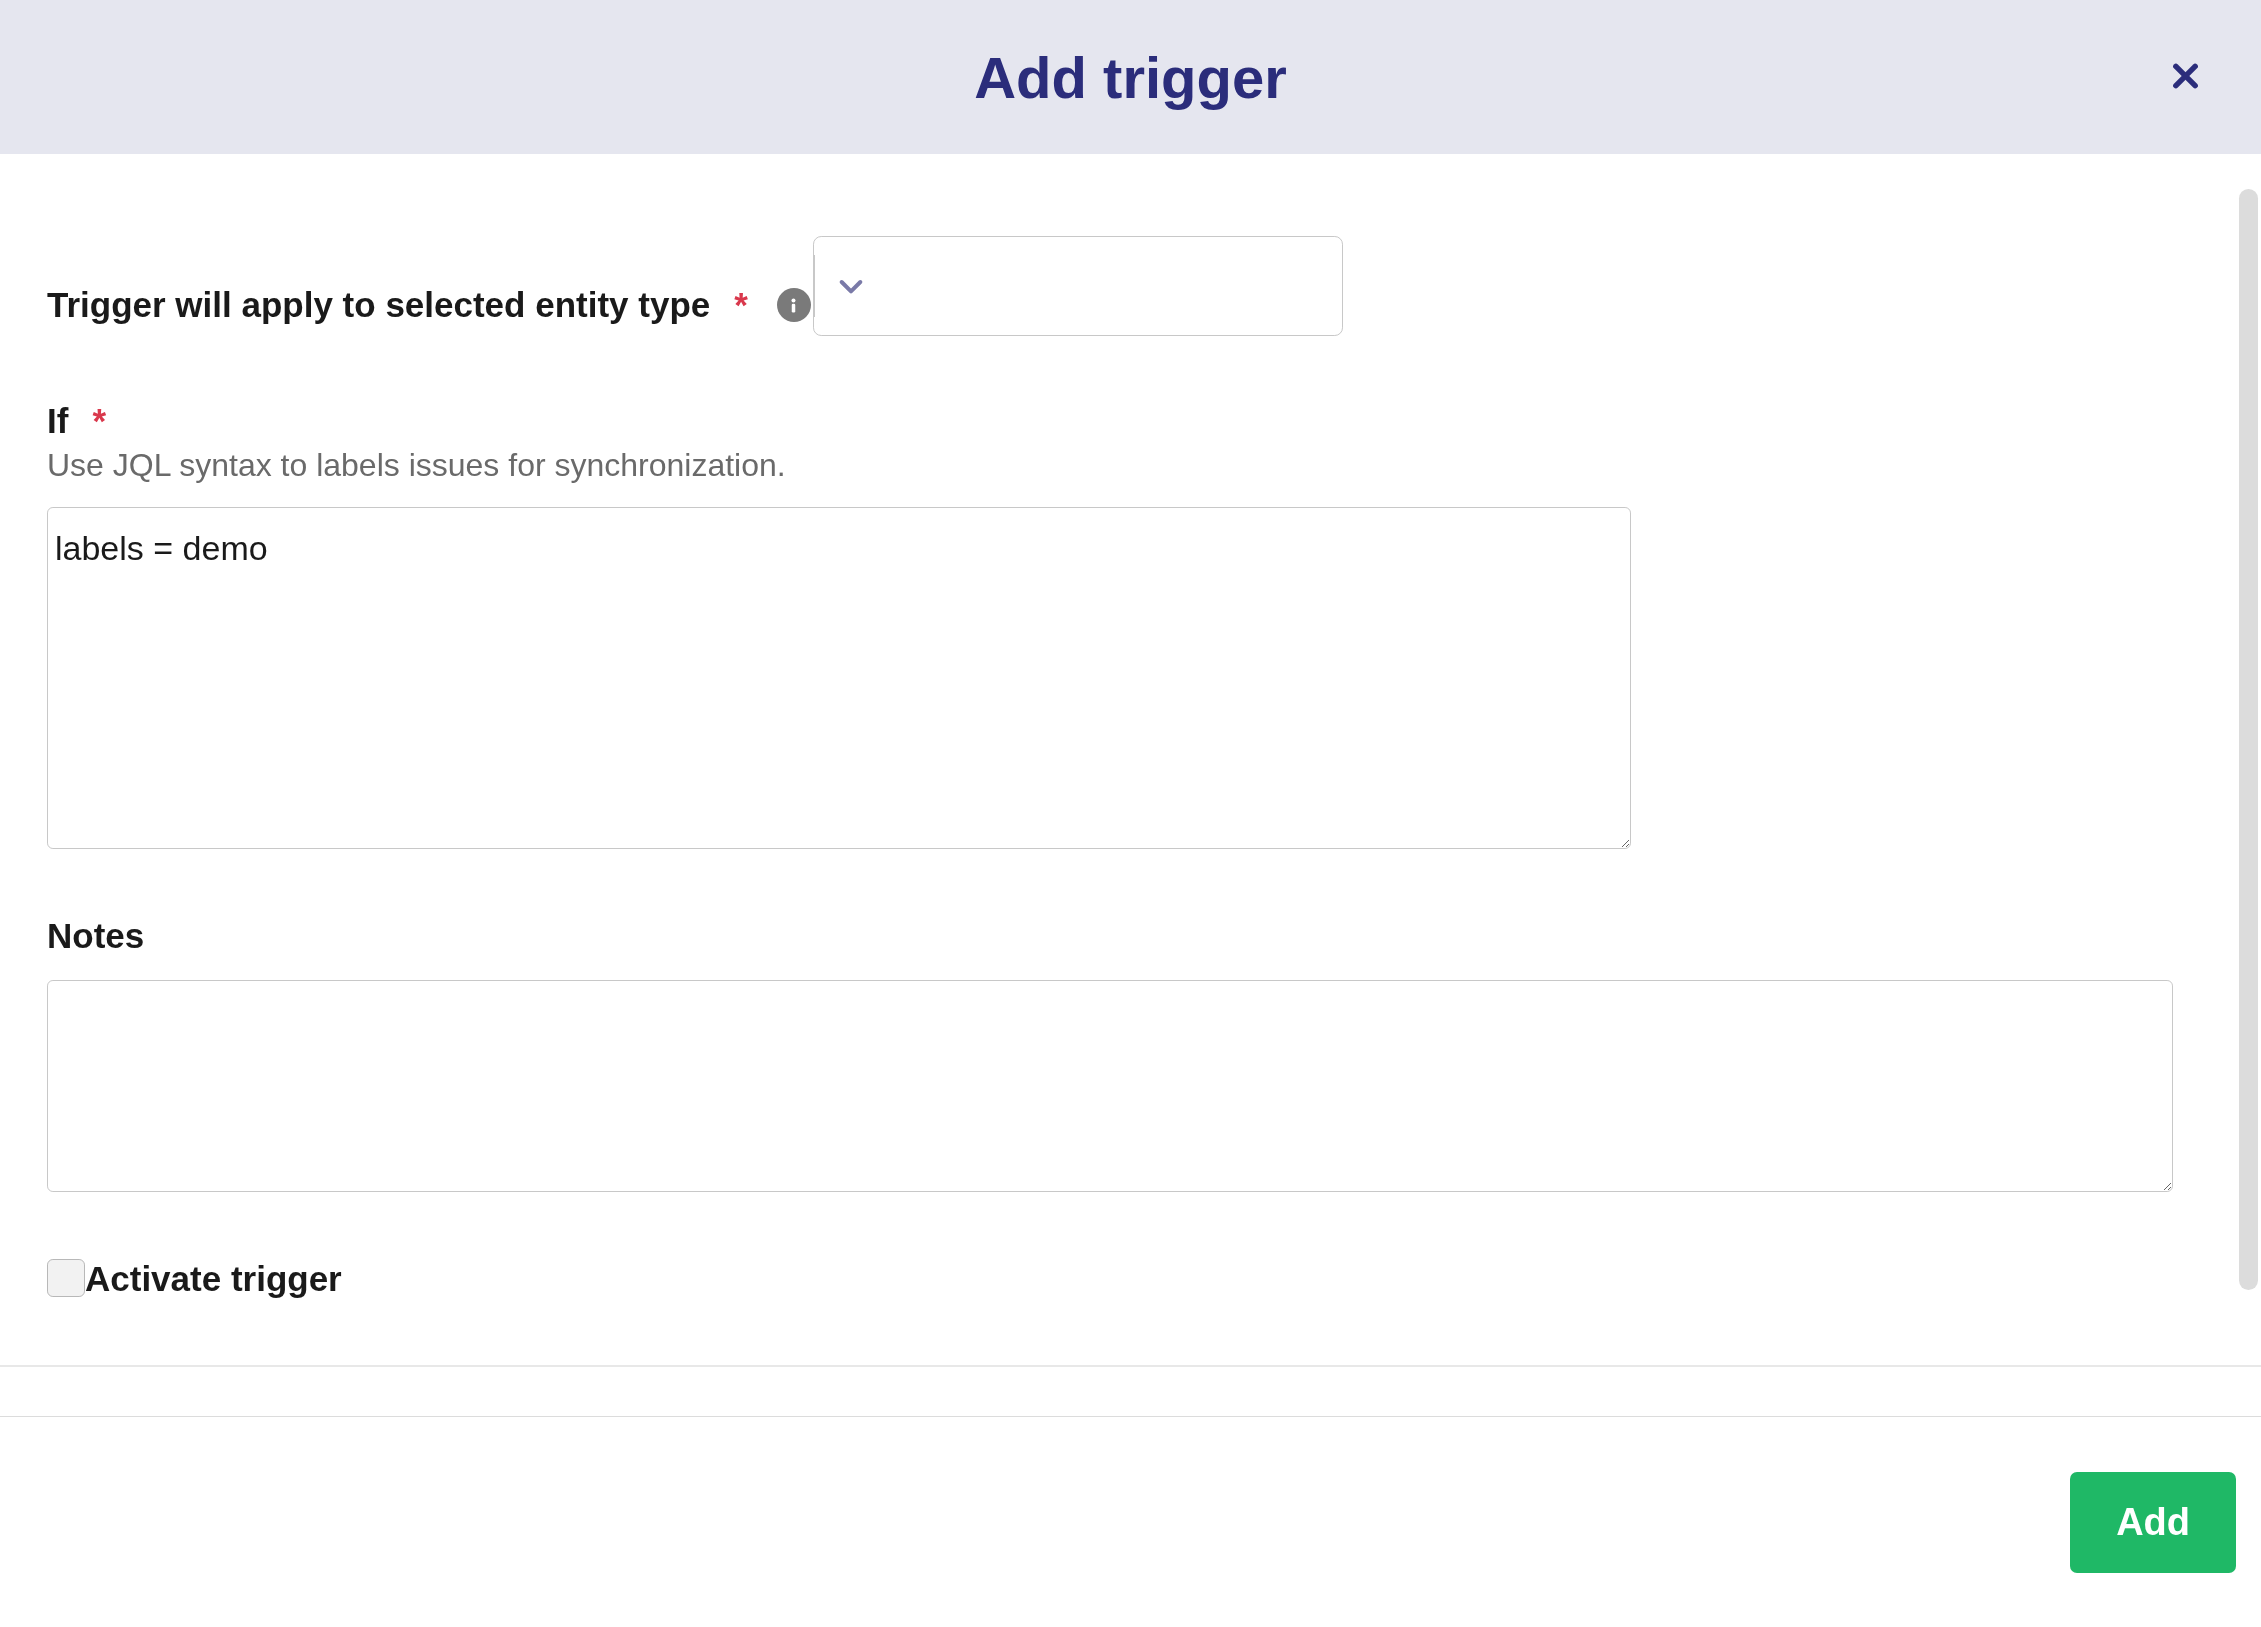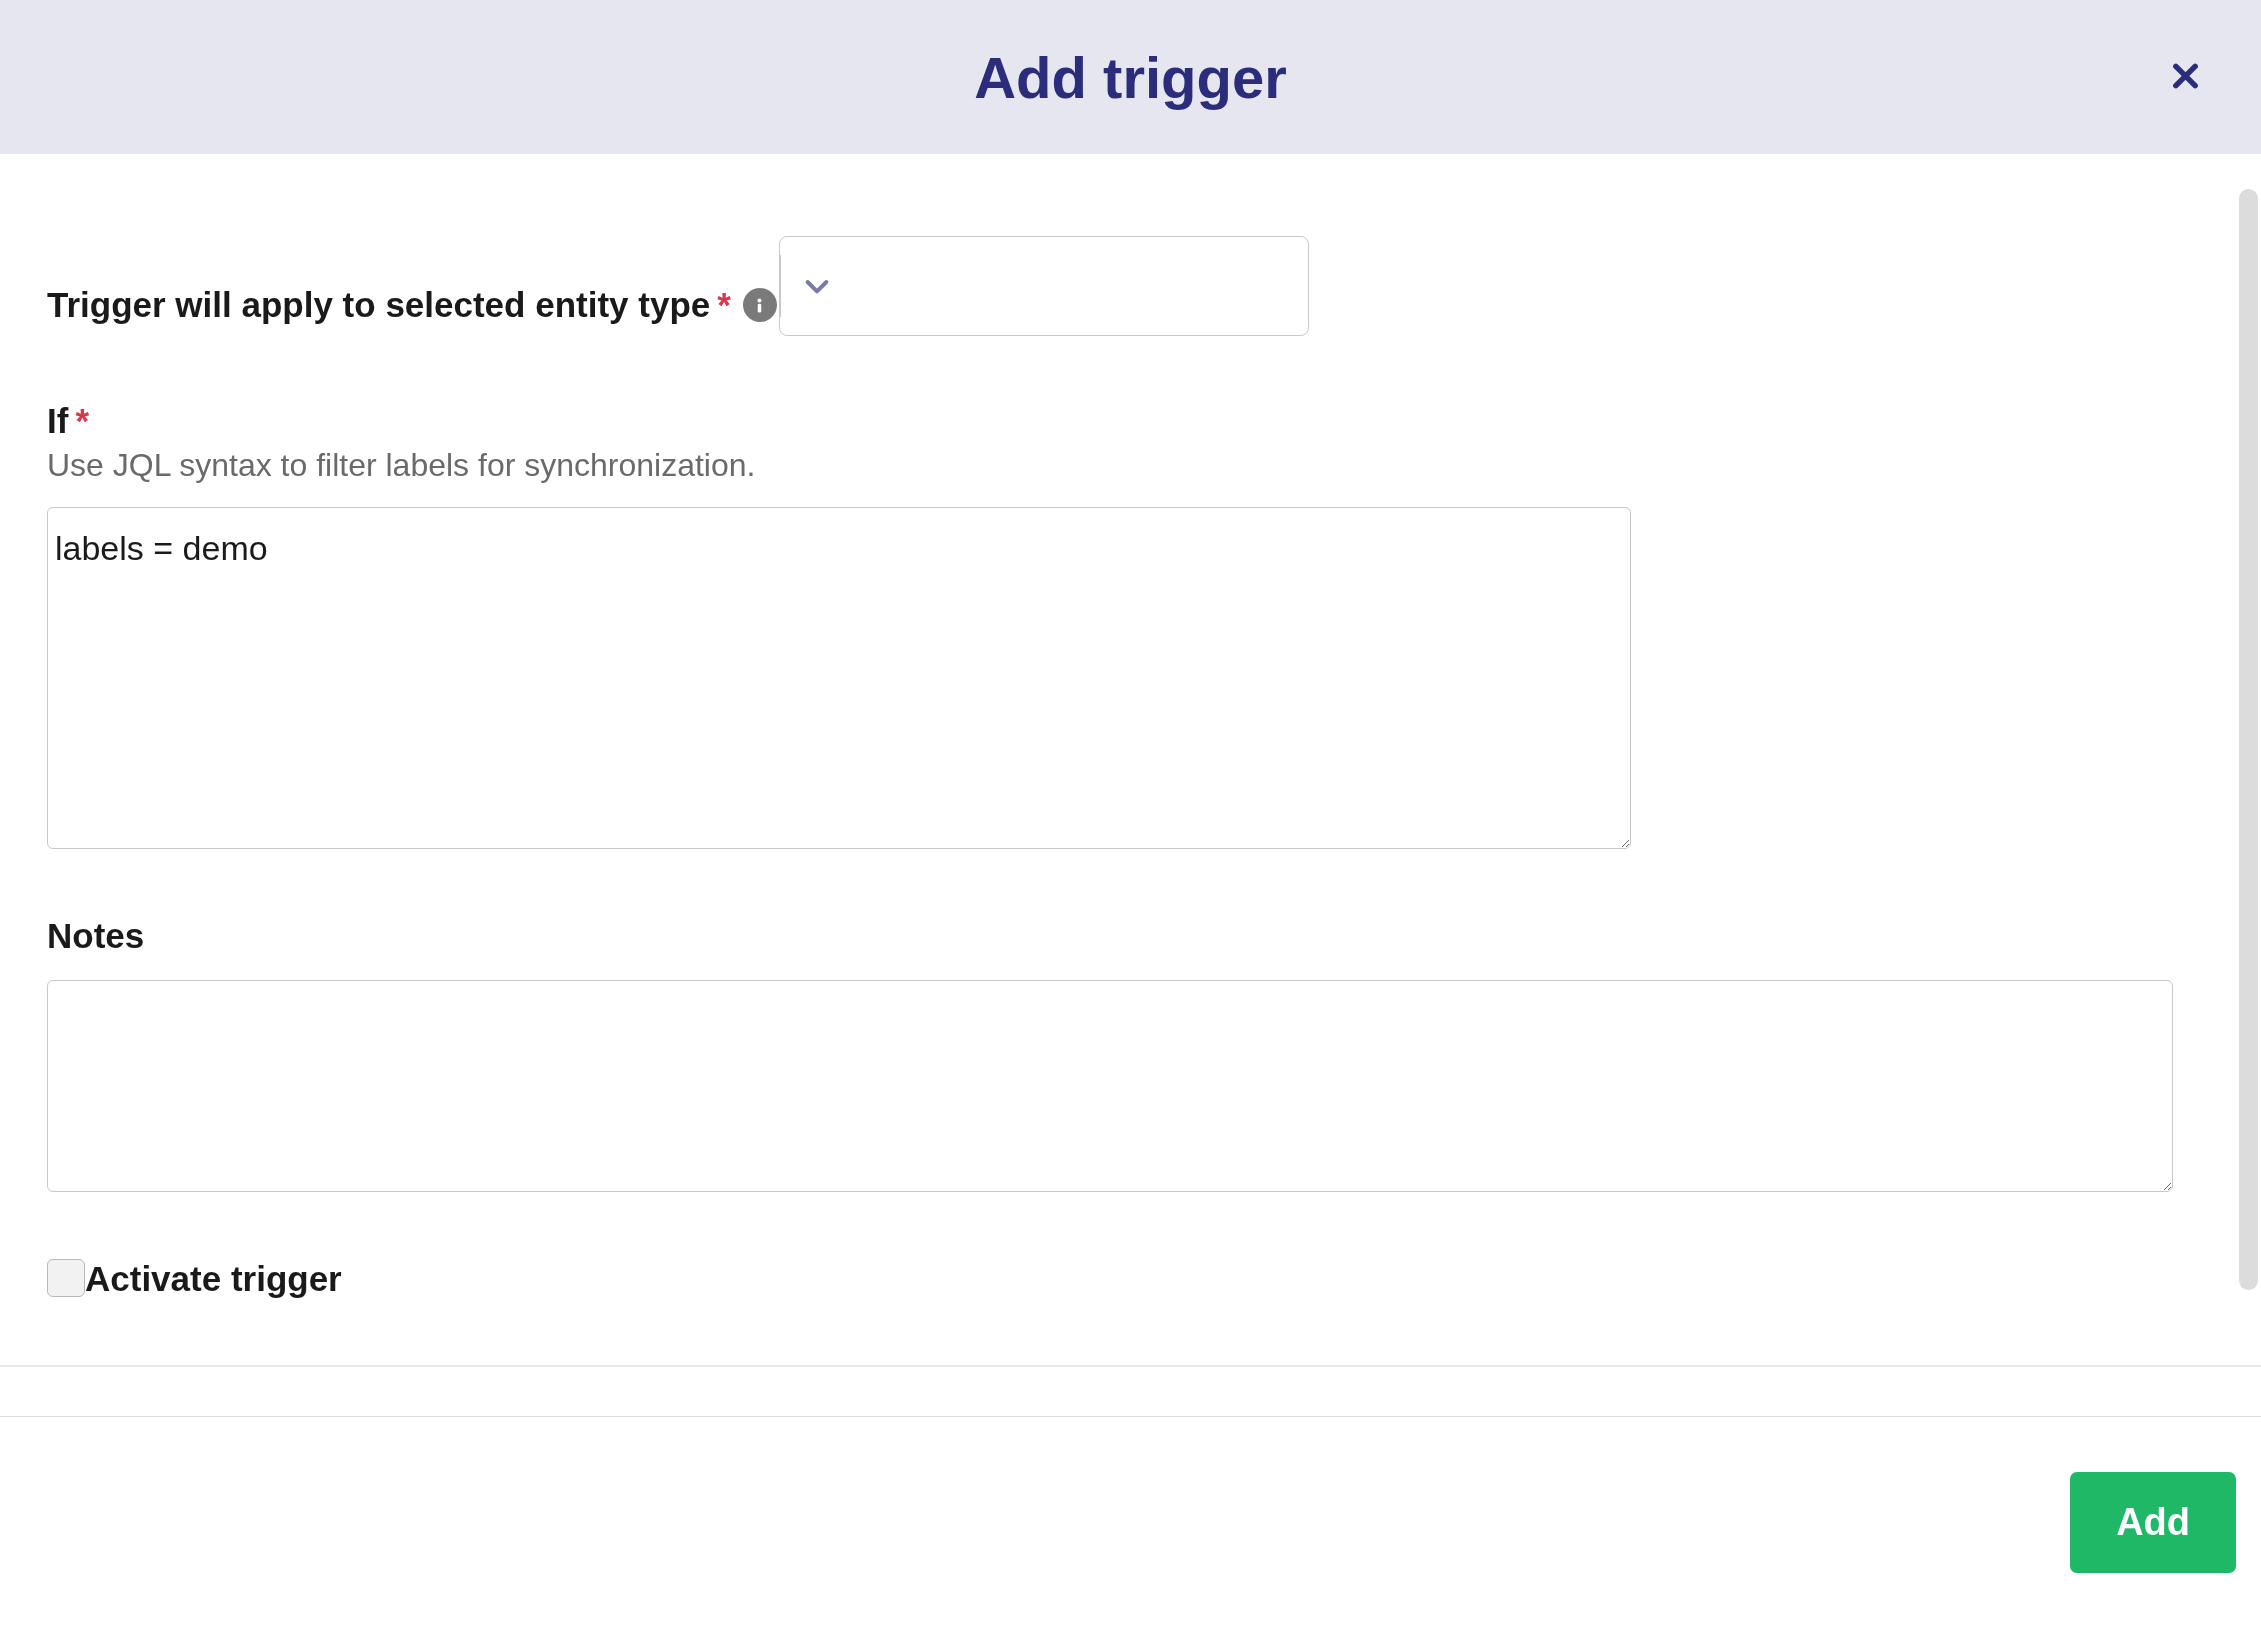--- a/index.html
+++ b/index.html
@@ -66,21 +66,21 @@
   }
   .field-group {
     margin-bottom: 65px;
   }
   .field-label {
     font-size: 35px;
     font-weight: 700;
     color: #1a1a1a;
     display: inline-flex;
     align-items: center;
-    gap: 7px;
+    gap: 24px;
   }
   .required {
     color: #d9384c;
   }
   .info-icon {
     display: inline-flex;
     align-items: center;
     justify-content: center;
     width: 34px;
     height: 34px;
@@ -236,21 +236,21 @@
         </svg>
       </div>
     </div>
   </div>
 
   <div class="field-group">
     <div class="field-label">
       <span>If</span>
         <span class="required">*</span>
     </div>
-    <div class="field-hint">Use JQL syntax to filter labels for synchronization.</div>
+    <div class="field-hint">Use JQL syntax to labels issues for synchronization.</div>
     <textarea class="textarea jql-textarea" style="">labels = demo</textarea>
   </div>
 
   <div class="field-group">
     <div class="field-label">Notes</div>
     <textarea class="textarea notes-textarea" style=""></textarea>
   </div>
 
   <div class="field-group" style="margin-bottom:0;">
     <label class="checkbox-wrap">

